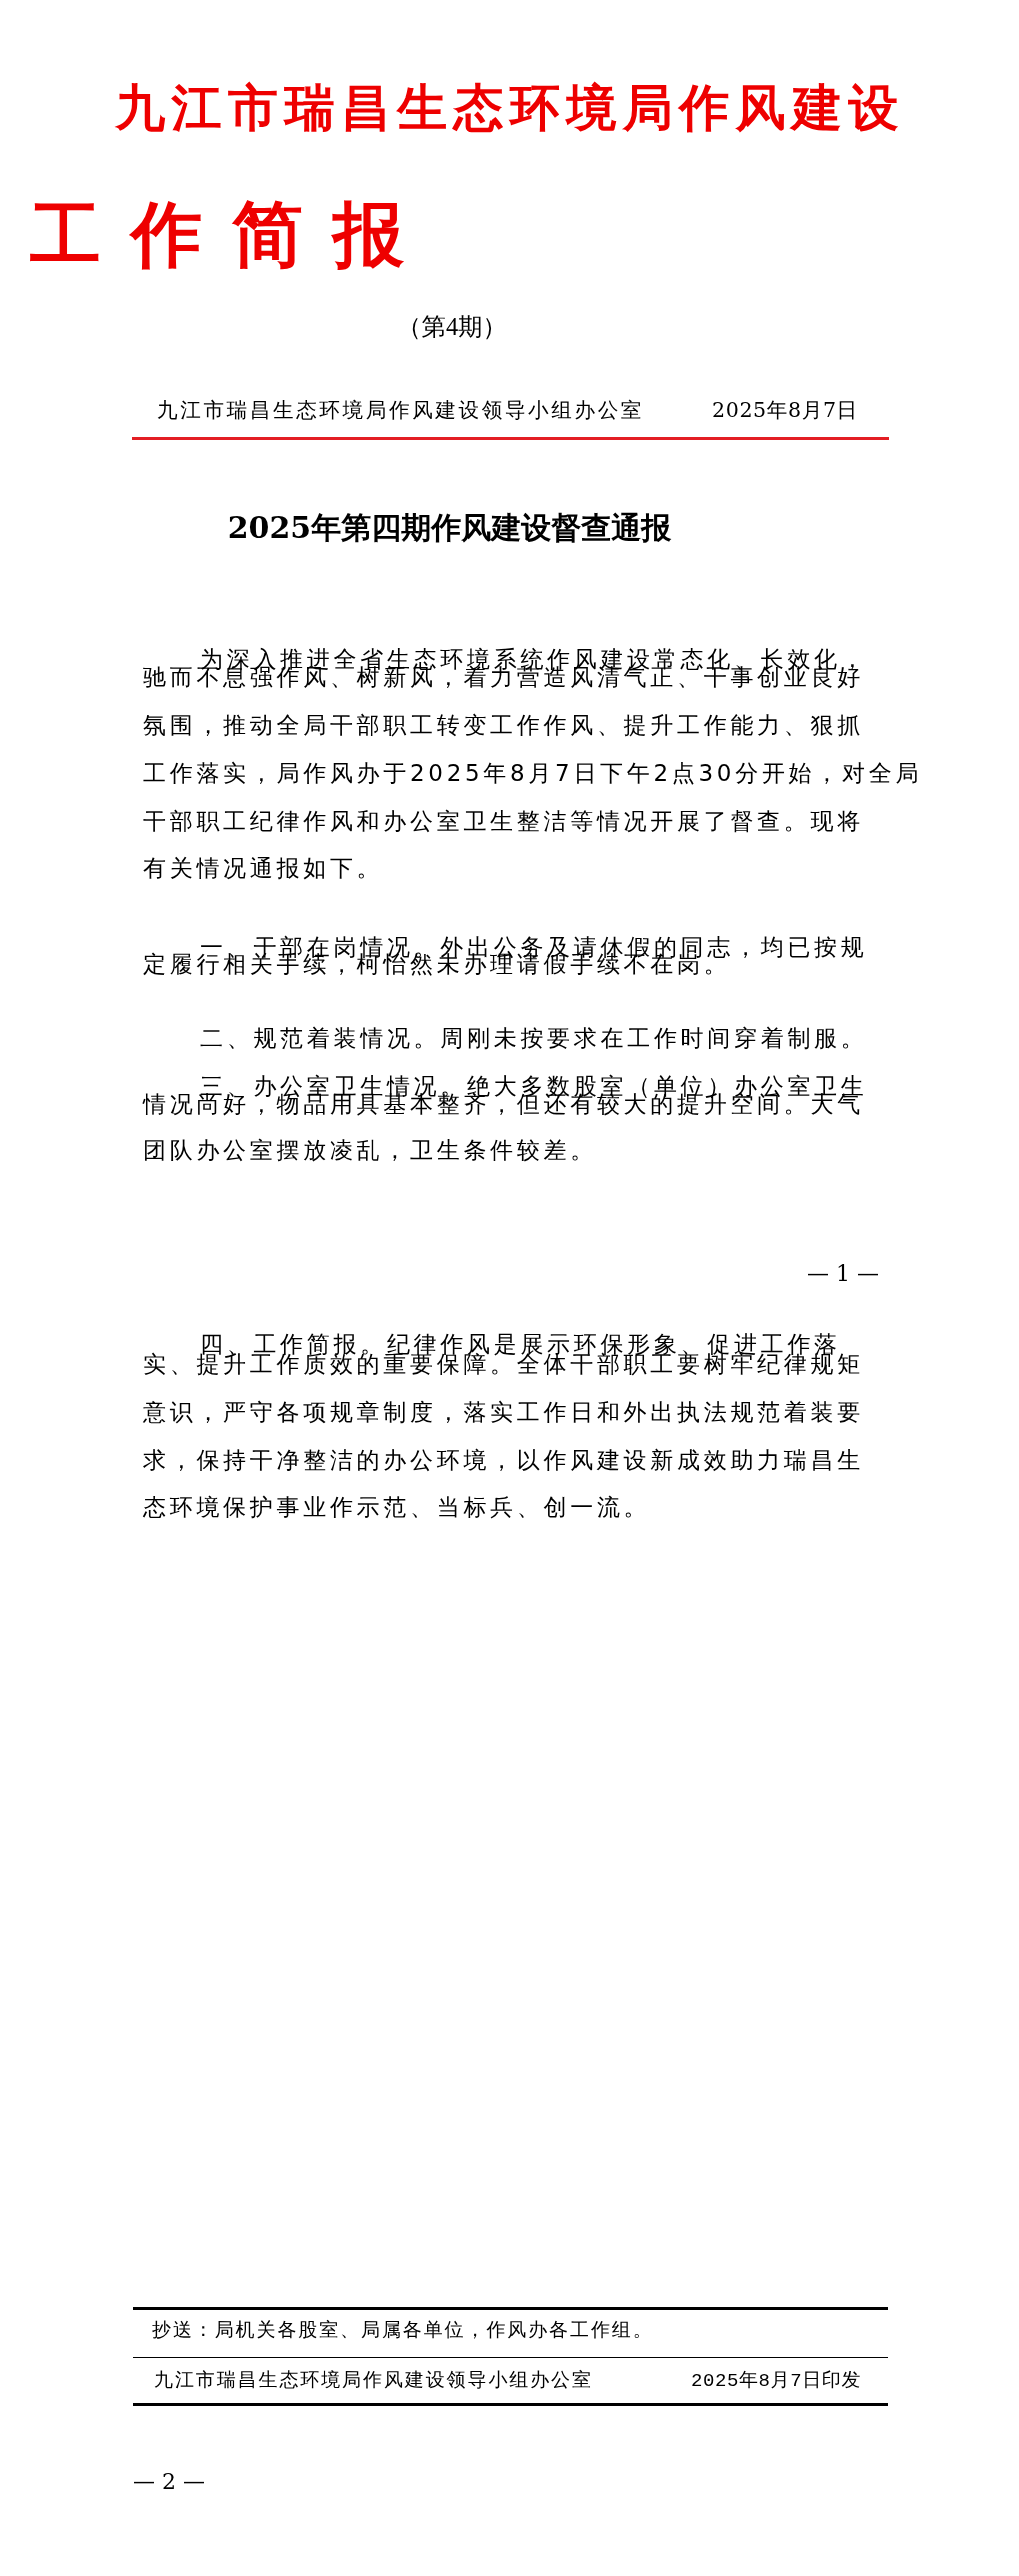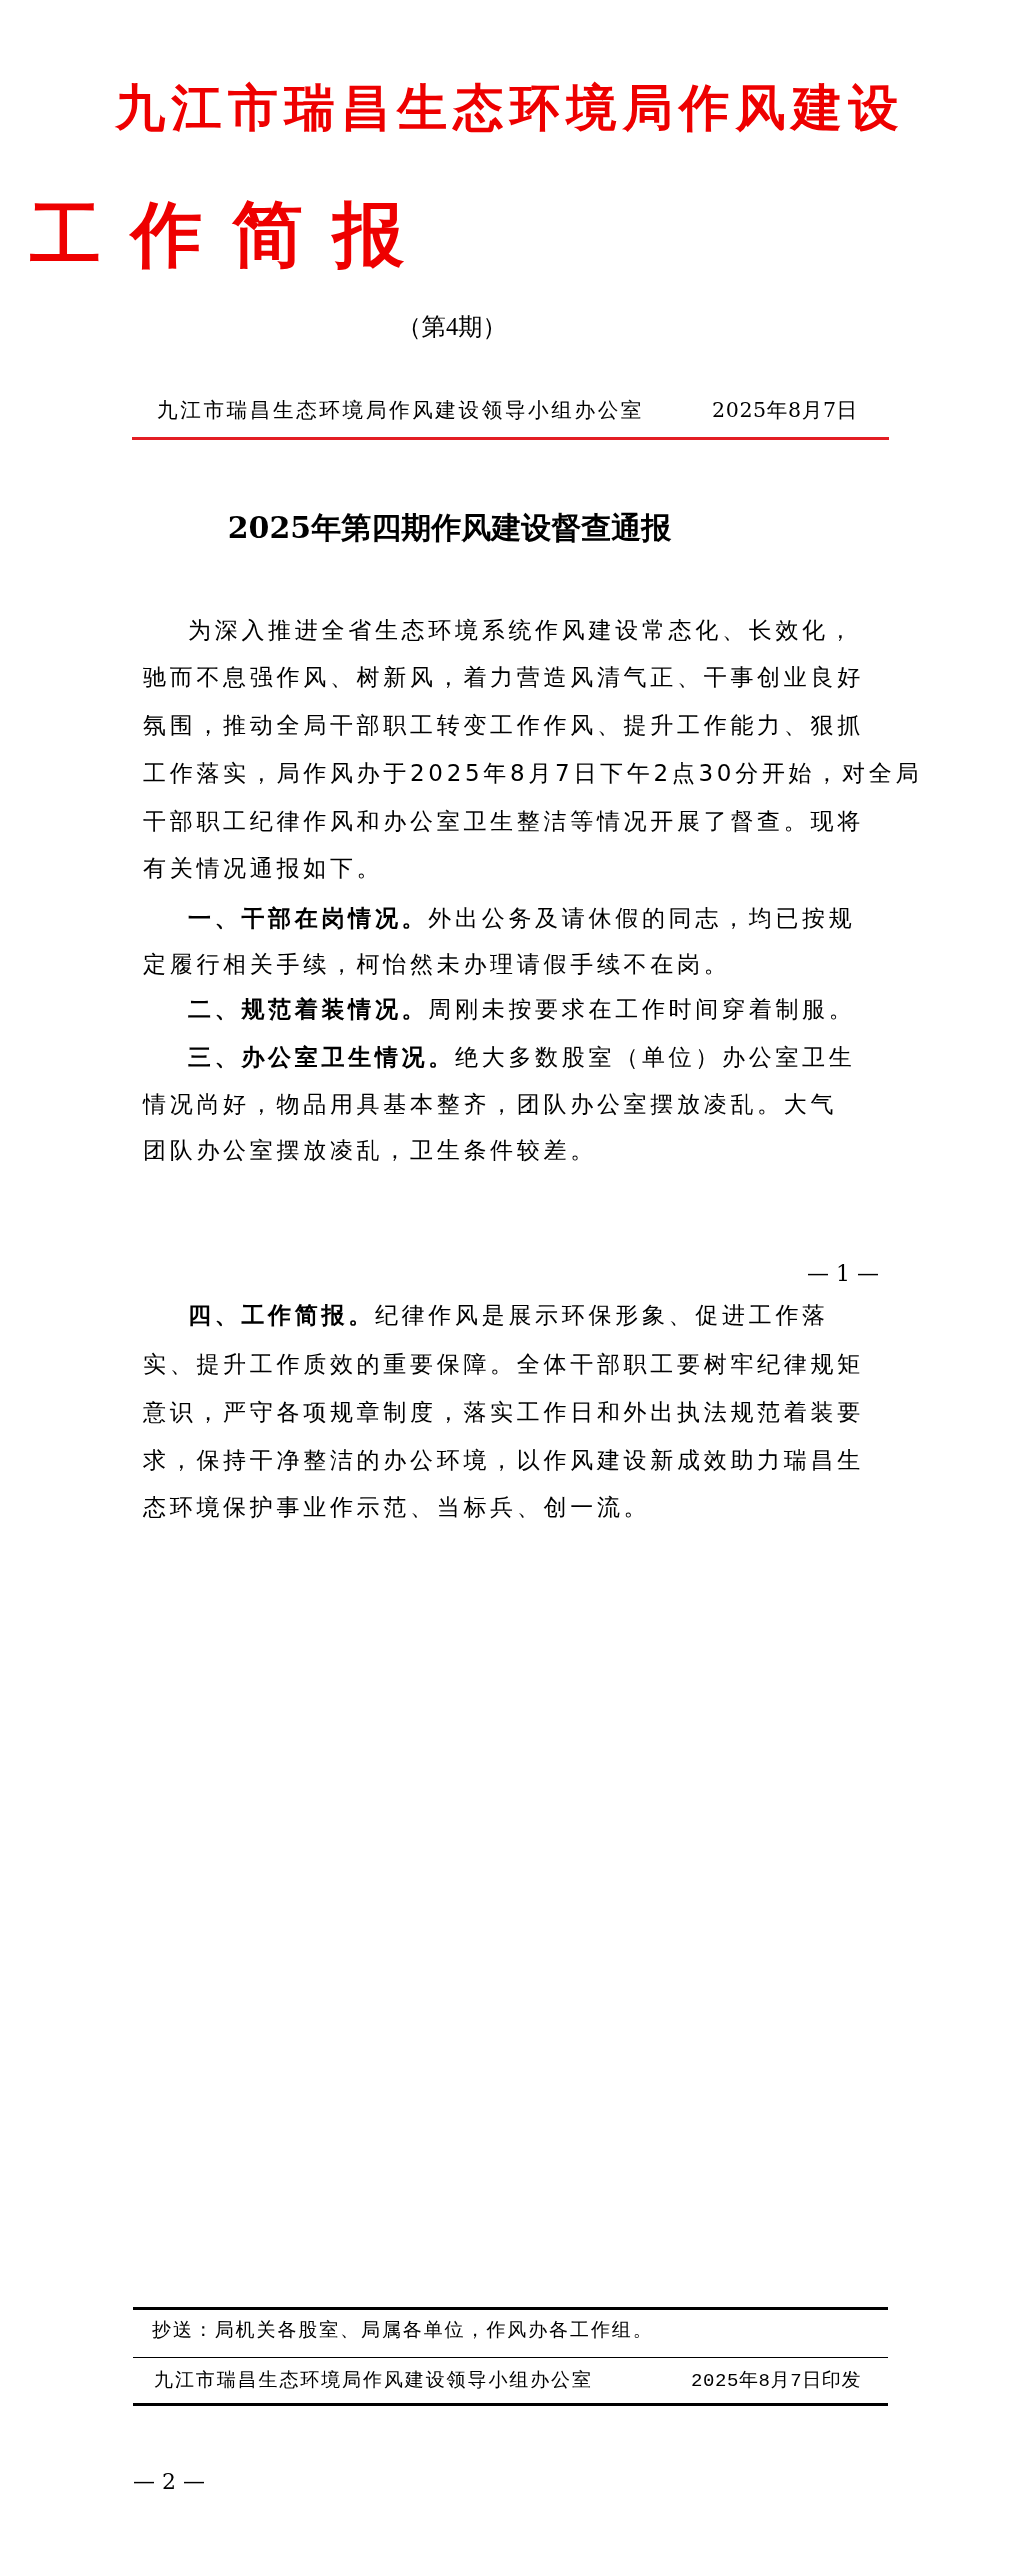--- a/index.html
+++ b/index.html
@@ -9,22 +9,22 @@
   .red-title { color: #ee0000; font-family: "DejaVu Serif", "Liberation Serif", serif; font-weight: bold; }
   #hdr-org { left: 0; width: 1020px; text-align: center; top: 82px; font-size: 50px; letter-spacing: 6.4px; line-height: 51px; }
   #hdr-brief { left: 0; width: 1020px; text-align: left; top: 186px; font-size: 71px; letter-spacing: 30px; line-height: 96px; padding-left: 30px; box-sizing: border-box; }
   #issue { left: 0; width: 904px; text-align: center; top: 311px; font-size: 24.4px; line-height: 31px; font-family: Liberation Serif, serif; }
   .sender { font-size: 20.6px; line-height: 26px; letter-spacing: 2.6px; font-family: "DejaVu Serif", "Liberation Serif", serif; }
   #sender-org { left: 157px; top: 397px; }
   #sender-date { left: 712px; top: 397px; letter-spacing: 0.6px; }
   #red-rule { left: 132px; top: 437px; width: 757px; height: 2.6px; background: #e31e24; }
   #doc-title { left: 0; width: 899px; text-align: center; top: 508px; font-size: 30px; line-height: 39px; font-weight: bold; font-family: "DejaVu Serif", "Liberation Serif", serif; }
   .body-line { left: 143px; font-size: 23px; line-height: 28px; letter-spacing: 3.7px; font-family: "DejaVu Sans", "Liberation Sans", sans-serif; }
-  .body-line b { font-weight: bold; }
-  .indent { left: 188px; }
+  .body-line b { font-weight: normal; }
+  .indent { left: 200px; margin-top: 29px; }
   .pageno { font-size: 22px; line-height: 26px; font-family: "DejaVu Serif", "Liberation Serif", serif; }
   .rule { position: absolute; left: 133px; width: 755px; background: #000; }
   .footer-text { font-size: 19px; line-height: 26px; letter-spacing: 1.9px; font-family: Liberation Mono, monospace; }
 </style>
 </head>
 <body>
 
 <div id="hdr-org" class="abs red-title">九江市瑞昌生态环境局作风建设</div>
 <div id="hdr-brief" class="abs red-title">工作简报</div>
 <div id="issue" class="abs">（第4期）</div>
@@ -46,21 +46,21 @@
 </div>
 <div class="abs body-line" style="top:950px">定履行相关手续，柯怡然未办理请假手续不在岗。</div>
 
 <div class="abs body-line indent" style="top:995px">
   <b>二、规范着装情况。</b><span>周刚未按要求在工作时间穿着制服。</span>
 </div>
 
 <div class="abs body-line indent" style="top:1043px">
   <b>三、办公室卫生情况。</b><span>绝大多数股室（单位）办公室卫生</span>
 </div>
-<div class="abs body-line" style="top:1090px">情况尚好，物品用具基本整齐，团队办公室摆放凌乱。大气</div>
+<div class="abs body-line" style="top:1090px">情况尚好，物品用具基本整齐，但还有较大的提升空间。大气</div>
 <div class="abs body-line" style="top:1136px">团队办公室摆放凌乱，卫生条件较差。</div>
 
 <div class="abs pageno" style="left:807px; top:1261px">— 1 —</div>
 
 <div class="abs body-line indent" style="top:1301px">
   <b>四、工作简报。</b><span>纪律作风是展示环保形象、促进工作落</span>
 </div>
 <div class="abs body-line" style="top:1350px">实、提升工作质效的重要保障。全体干部职工要树牢纪律规矩</div>
 <div class="abs body-line" style="top:1398px">意识，严守各项规章制度，落实工作日和外出执法规范着装要</div>
 <div class="abs body-line" style="top:1446px">求，保持干净整洁的办公环境，以作风建设新成效助力瑞昌生</div>

